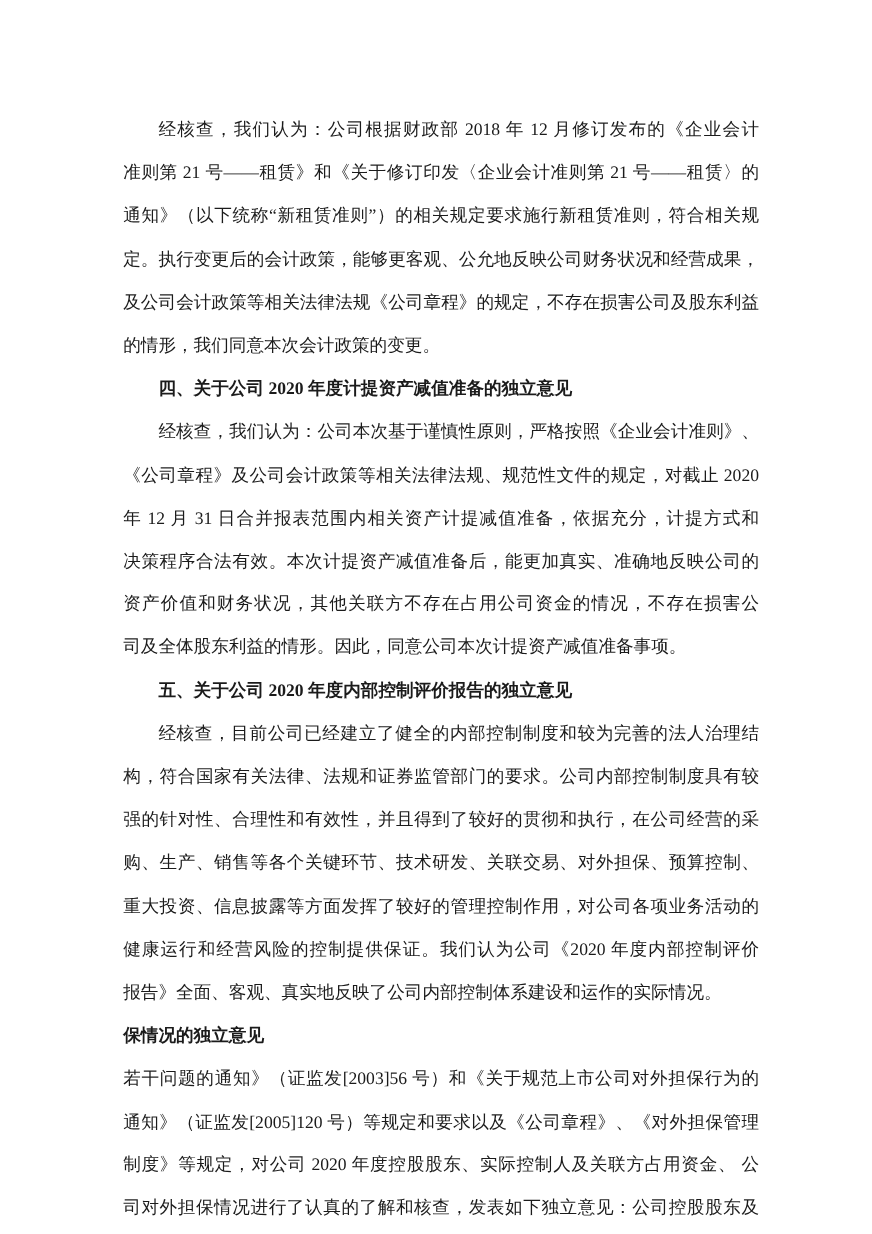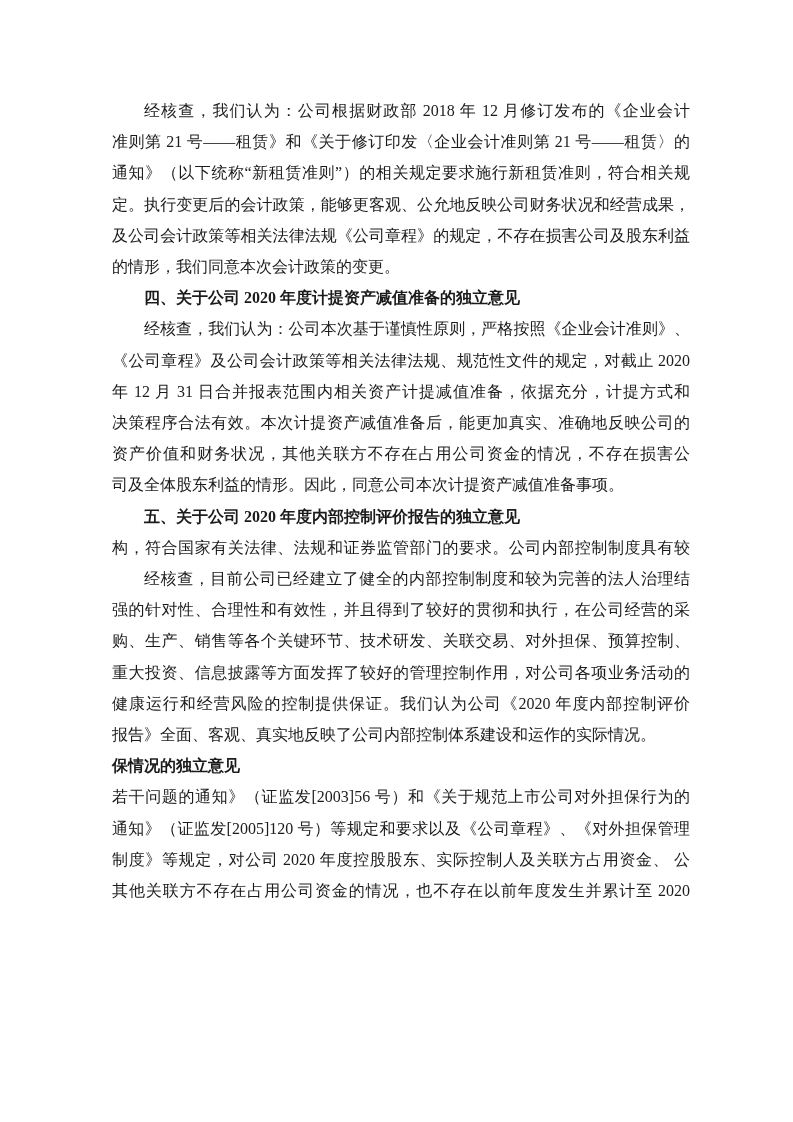--- a/index.html
+++ b/index.html
@@ -27,20 +27,21 @@
     font-size: 16px;
     line-height: 31.2px;
   }
   .block { margin: 0; }
   .block.heading { font-weight: 700; }
   .line {
     white-space: nowrap;
     text-align: justify;
     text-align-last: justify;
     overflow: visible;
+    margin-top: 8px;
   }
   .line.indent { padding-left: 32px; }
   .line.endline {
     text-align-last: left;
   }
 </style>
 </head>
 <body>
 
 <div class="page">
@@ -61,31 +62,32 @@
         <div class="line">《公司章程》及公司会计政策等相关法律法规、规范性文件的规定，对截止 2020</div>
         <div class="line">年 12 月 31 日合并报表范围内相关资产计提减值准备，依据充分，计提方式和</div>
         <div class="line">决策程序合法有效。本次计提资产减值准备后，能更加真实、准确地反映公司的</div>
         <div class="line">资产价值和财务状况，其他关联方不存在占用公司资金的情况，不存在损害公</div>
         <div class="line endline">司及全体股东利益的情形。因此，同意公司本次计提资产减值准备事项。</div>
       </div>
       <div class="block heading">
         <div class="line indent endline">五、关于公司 2020 年度内部控制评价报告的独立意见</div>
       </div>
       <div class="block paragraph">
+        <div class="line indent">经核查，目前公司已经建立了健全的内部控制制度和较为完善的法人治理结</div>
         <div class="line">构，符合国家有关法律、法规和证券监管部门的要求。公司内部控制制度具有较</div>
-        <div class="line indent">经核查，目前公司已经建立了健全的内部控制制度和较为完善的法人治理结</div>
         <div class="line">强的针对性、合理性和有效性，并且得到了较好的贯彻和执行，在公司经营的采</div>
         <div class="line">购、生产、销售等各个关键环节、技术研发、关联交易、对外担保、预算控制、</div>
         <div class="line">重大投资、信息披露等方面发挥了较好的管理控制作用，对公司各项业务活动的</div>
         <div class="line">健康运行和经营风险的控制提供保证。我们认为公司《2020 年度内部控制评价</div>
         <div class="line endline">报告》全面、客观、真实地反映了公司内部控制体系建设和运作的实际情况。</div>
       </div>
       <div class="block heading">
         <div class="line endline">保情况的独立意见</div>
       </div>
       <div class="block paragraph">
         <div class="line">若干问题的通知》（证监发[2003]56 号）和《关于规范上市公司对外担保行为的</div>
         <div class="line">通知》（证监发[2005]120 号）等规定和要求以及《公司章程》、《对外担保管理</div>
         <div class="line">制度》等规定，对公司 2020 年度控股股东、实际控制人及关联方占用资金、 公</div>
+        <div class="line">司对外担保情况进行了认真的了解和核查，发表如下独立意见：公司控股股东及</div>
         <div class="line">其他关联方不存在占用公司资金的情况，也不存在以前年度发生并累计至 2020</div>
       </div>
     </div>
 </div>
 
 </body></html>

